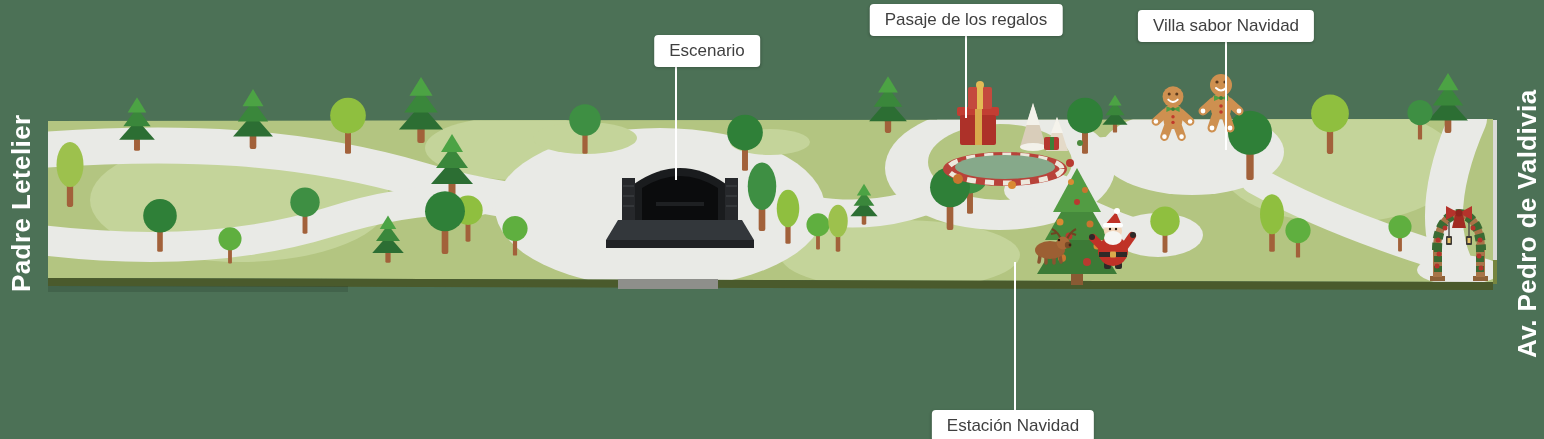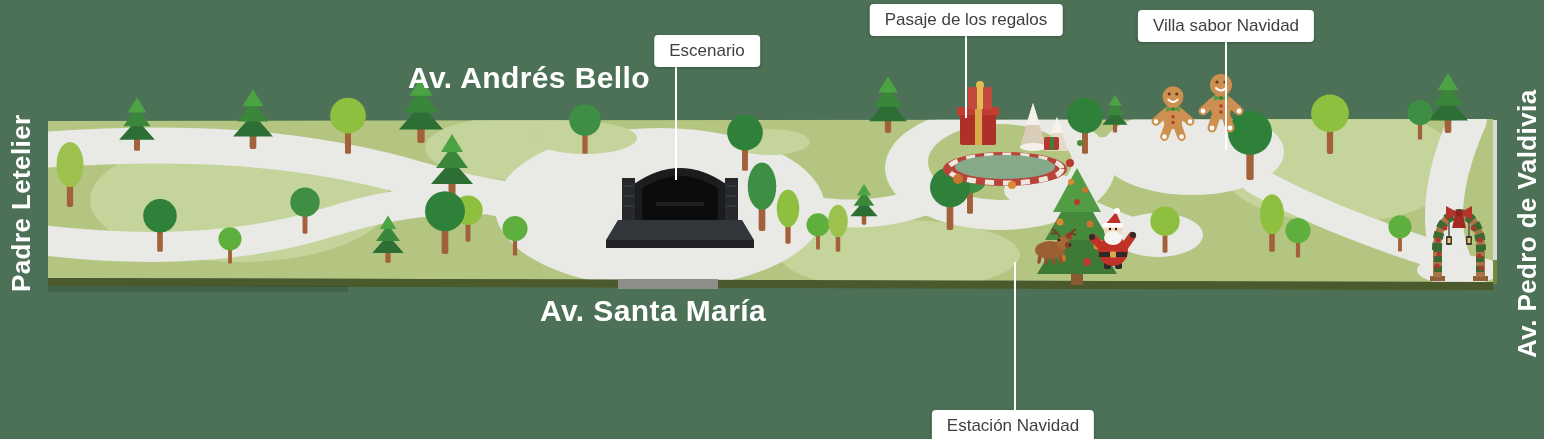--- a/index.html
+++ b/index.html
@@ -403,22 +403,20 @@
       <rect x="7" y="236" width="6" height="9" rx="1" fill="#3E3A35"></rect>
         <rect x="8.5" y="238" width="3" height="5" fill="#E8C36A"></rect>
       <polygon points="-13,206 -13,220 0,213" fill="#B5332B"></polygon>
       <polygon points="13,206 13,220 0,213" fill="#B5332B"></polygon>
       <polygon points="-4,215 4,215 7,228 -7,228" fill="#A12B23"></polygon>
       <circle cx="0" cy="213" r="3.5" fill="#8F241E"></circle>
     </g>
   </svg>
 
   <div class="street street-vert street-left">Padre Letelier</div>
-  <div class="street street-top">Av. Andrés Bello</div>
-  <div class="street street-bottom">Av. Santa María</div>
   <div class="street street-vert street-right">Av. Pedro de Valdivia</div>
 
   <div class="callout-line" id="line-escenario"></div>
   <div class="callout-line" id="line-pasaje"></div>
   <div class="callout-line" id="line-villa"></div>
   <div class="callout-line" id="line-estacion"></div>
 
   <div class="callout" id="cb-escenario">Escenario</div>
   <div class="callout" id="cb-pasaje">Pasaje de los regalos</div>
   <div class="callout" id="cb-villa">Villa sabor Navidad</div>

